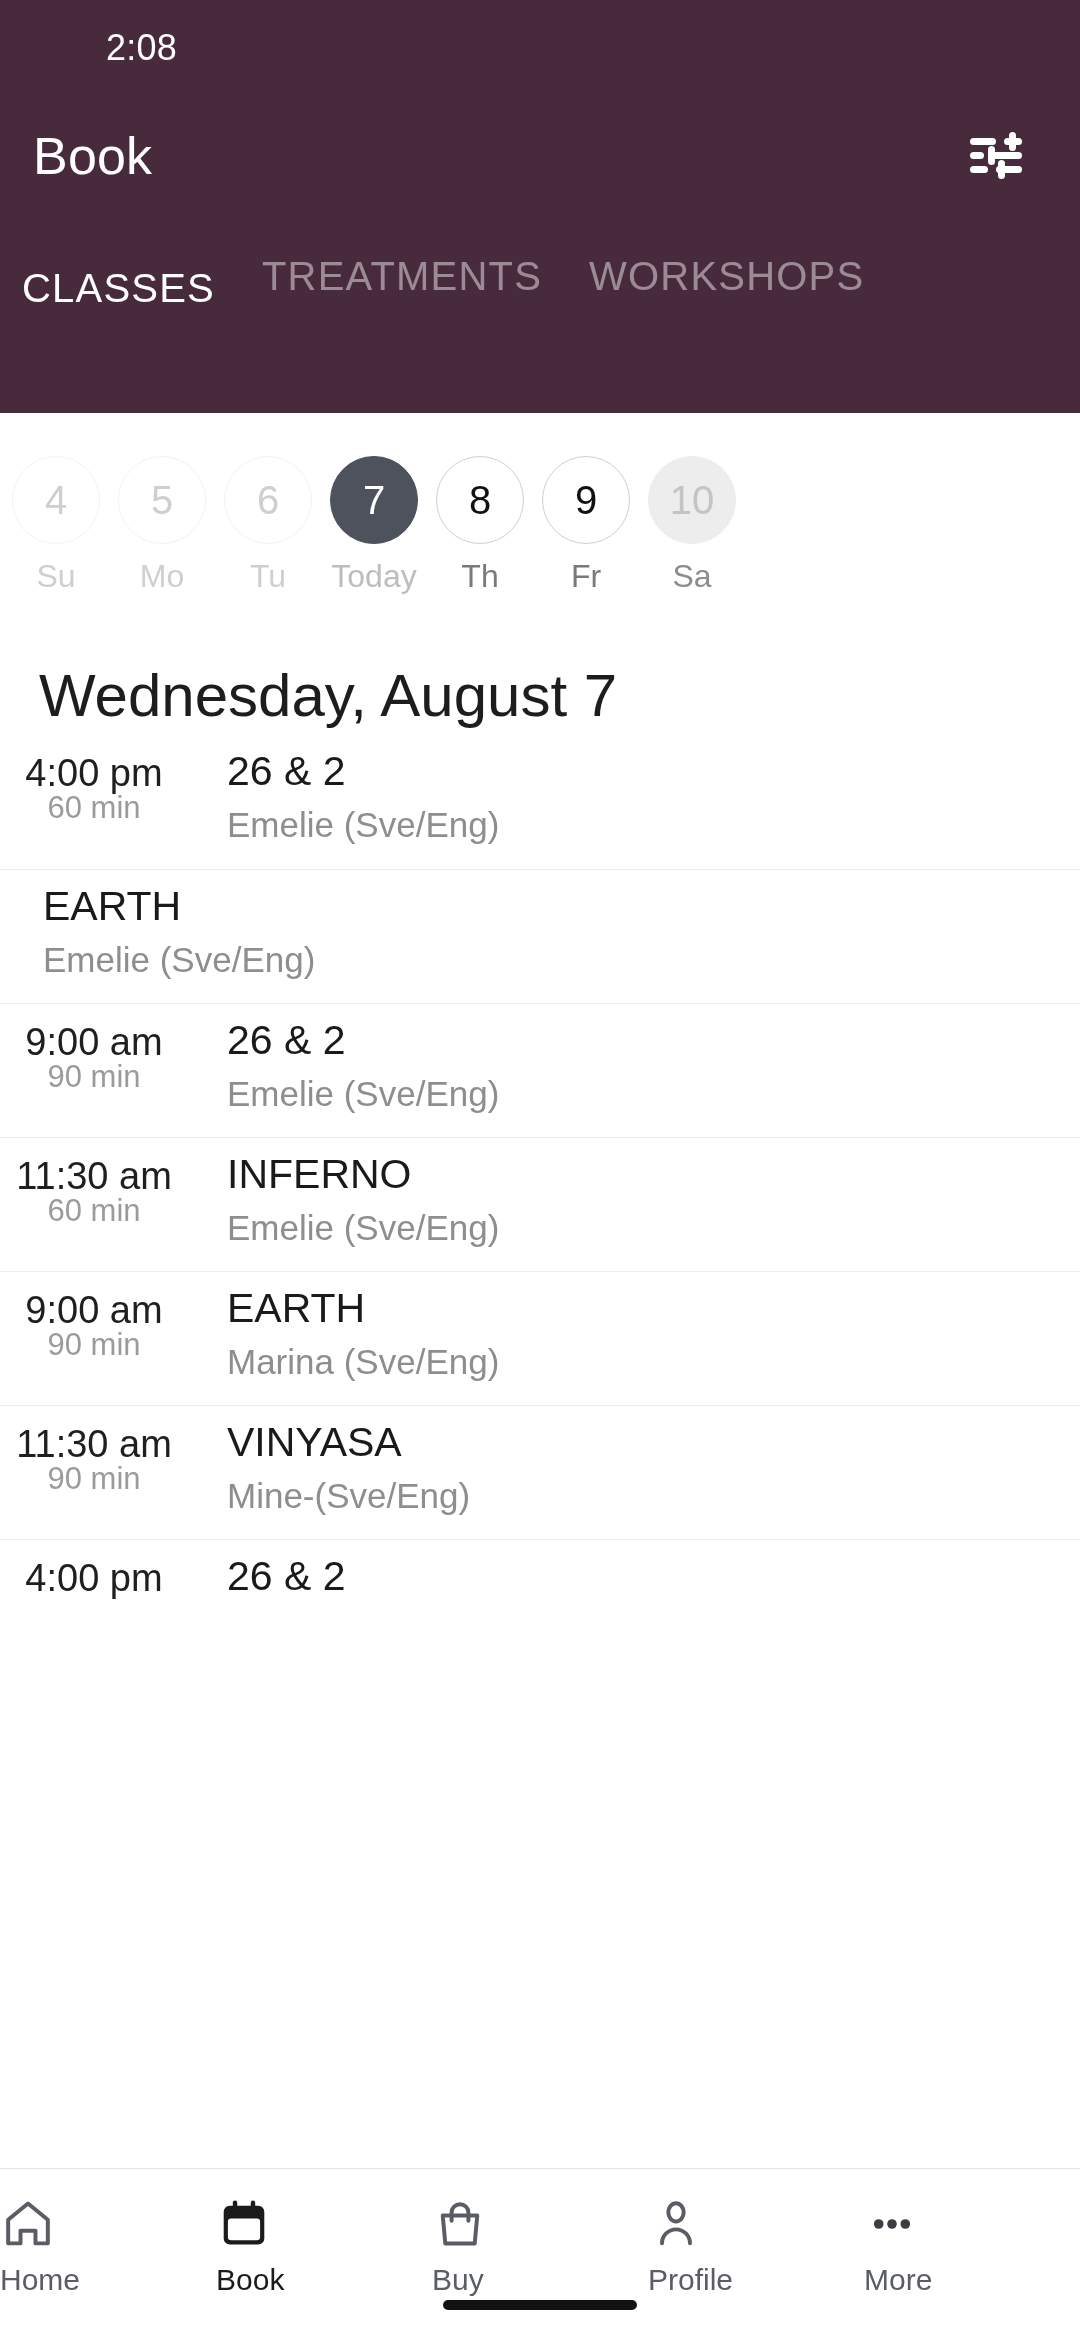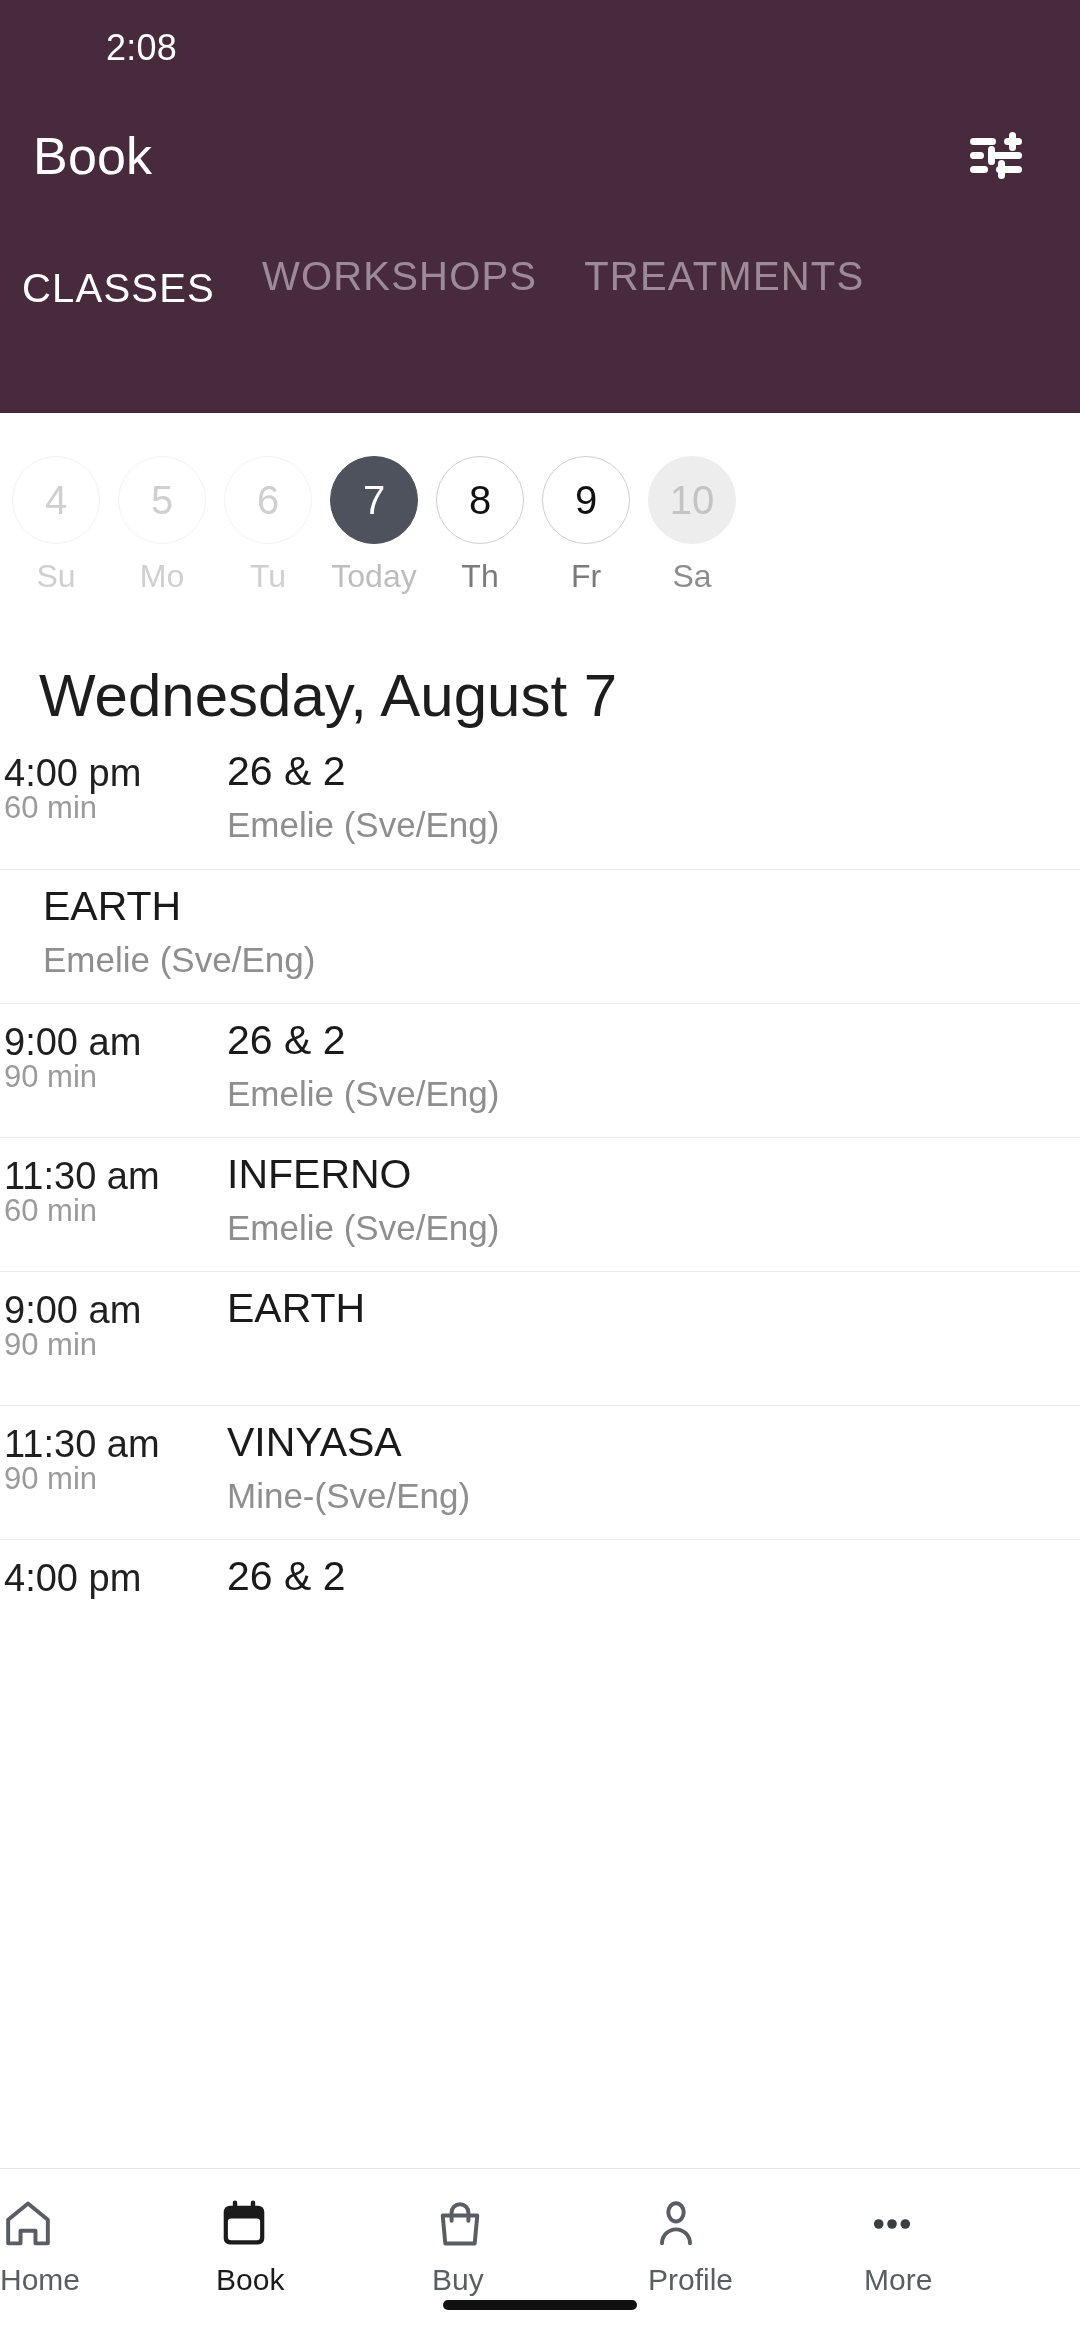--- a/index.html
+++ b/index.html
@@ -158,21 +158,21 @@
     height: 134px;
     padding: 0 0 0 0;
     border-top: 1px solid #ececec;
     cursor: pointer;
   }
   .classrow:first-child { border-top: none; }
   .col-time {
     width: 184px;
     flex: 0 0 184px;
     padding-left: 4px;
-    text-align: left;
+    text-align: center;
     padding-top: 19px;
   }
   .time {
     font-size: 38px;
     color: #1f1f1f;
     display: block;
     line-height: 1.0;
   }
   .duration {
     display: block;
@@ -264,22 +264,22 @@
             <rect x="2" y="34" width="18" height="7" rx="3.5" fill="#ffffff"></rect>
             <rect x="28" y="34" width="26" height="7" rx="3.5" fill="#ffffff"></rect>
             <rect x="30" y="28" width="7" height="19" rx="3.5" fill="#ffffff"></rect>
           </svg>
         </span>
       </div>
     </div>
 
     <div class="tabs">
       <span class="tab tab-classes active">CLASSES</span>
+      <span class="tab tab-treatments">TREATMENTS</span>
       <span class="tab tab-workshops">WORKSHOPS</span>
-      <span class="tab tab-treatments">TREATMENTS</span>
     </div>
   </div>
 
   <div class="datestrip">
     <div class="daycell-spacer"></div>
 
     <div class="daycell" style="margin-left:2px;">
       <div class="circle past">4</div>
       <div class="daylabel past">Su</div>
     </div>
@@ -359,20 +359,21 @@
       </div>
     </div>
 
     <div class="classrow">
       <div class="col-time">
         <span class="time">9:00 am</span>
         <span class="duration">90 min</span>
       </div>
       <div class="col-info">
         <span class="classname">EARTH</span>
+        <span class="teacher">Marina (Sve/Eng)</span>
       </div>
     </div>
 
     <div class="classrow">
       <div class="col-time">
         <span class="time">11:30 am</span>
         <span class="duration">90 min</span>
       </div>
       <div class="col-info">
         <span class="classname">VINYASA</span>

